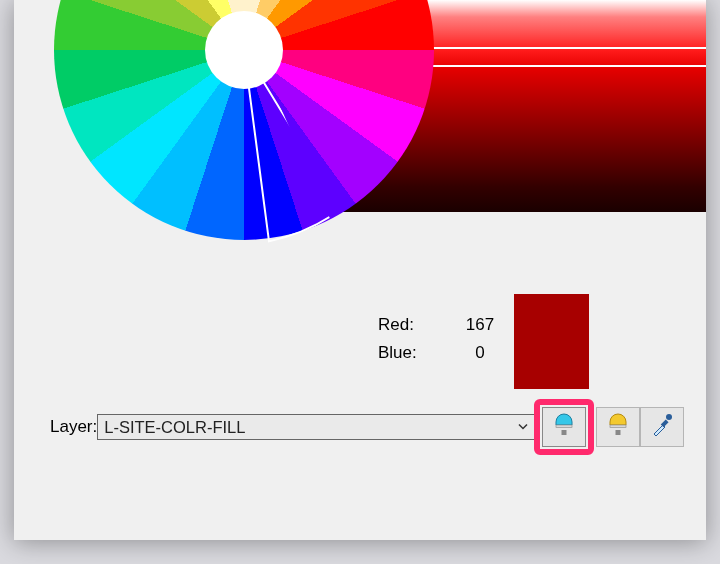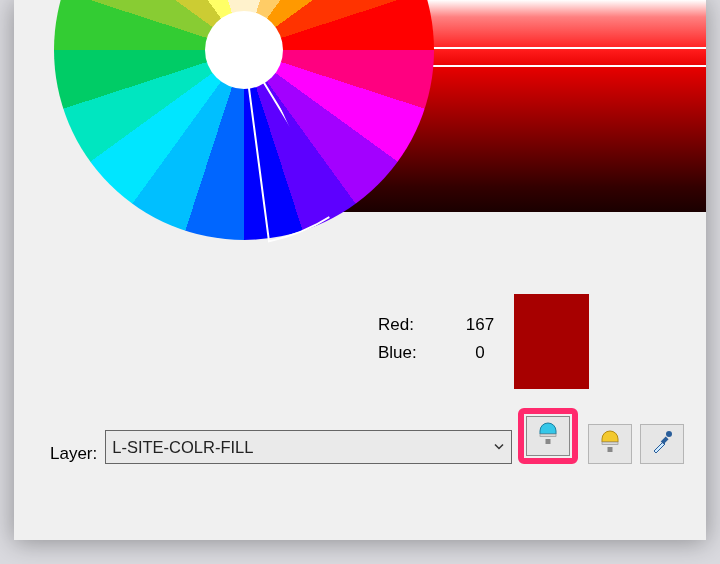--- a/index.html
+++ b/index.html
@@ -128,38 +128,37 @@
     left: 500px;
     top: 294px;
     width: 75px;
     height: 95px;
   }
 
   
   .layer-row {
     position: absolute;
     left: 36px;
-    top: 420px;
+    top: 405px;
     right: 22px;
     height: 44px;
     display: flex;
-    align-items: flex-end;
-    gap: 8px;
+    align-items: center;
   }
   .layer-lbl { font-size: 17px; }
   .combo {
     position: relative;
     flex: 1;
     height: 26px;
     background: #eaeaea;
     border: 1px solid #666;
     box-sizing: border-box;
     display: flex;
     align-items: center;
-    padding: 16px 6px;
+    padding: 8px 6px;
     font-size: 16.5px;
     color: #222;
   }
   .combo .chev {
     position: absolute;
     right: 6px;
     top: 50%;
     transform: translateY(-50%);
   }
   .btn {

